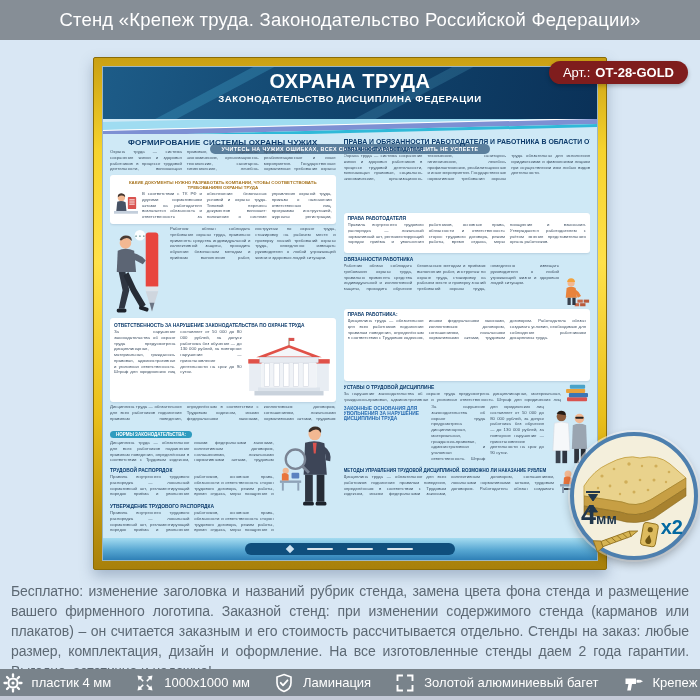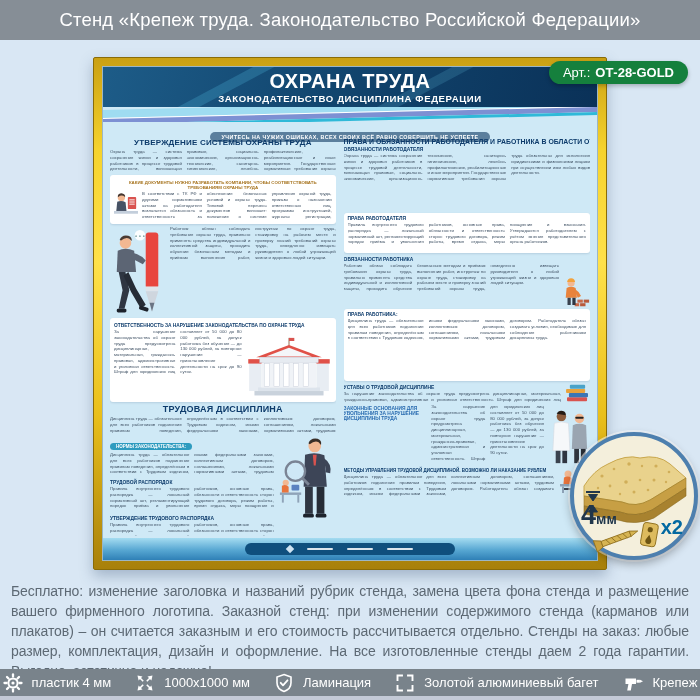--- a/index.html
+++ b/index.html
@@ -6,34 +6,34 @@
   html,body{width:700px;height:700px;overflow:hidden}
   body{font-family:"Liberation Sans",sans-serif}
   .canvas{position:relative;width:700px;height:700px;background:#d9e7f4;overflow:hidden}
 
   
   .titlebar{position:absolute;top:0;left:0;width:700px;height:40px;background:#868e96;
     display:flex;align-items:center;justify-content:center}
   .titlebar span{color:#fff;font-size:18.5px;letter-spacing:.2px}
 
   
-  .badge{position:absolute;top:61px;right:12px;z-index:7;background:#15803d;color:#fff;
+  .badge{position:absolute;top:61px;right:12px;z-index:7;background:#7f1d1d;color:#fff;
     border-radius:13px;padding:4px 14px;font-size:13px;display:flex;gap:5px;align-items:center;
     box-shadow:0 2px 4px rgba(0,0,0,.25)}
   .badge b{font-weight:bold}
 
   
   .stand{position:absolute;left:93px;top:57px;width:514px;height:513px;z-index:1;
     background:linear-gradient(180deg,#caa013 0%,#f6d32d 18%,#ffe14a 40%,#e9bf1b 70%,#a8800b 100%);
     border:1px solid #8a6c08;border-radius:2px;
     box-shadow:0 6px 14px rgba(60,85,120,.35)}
   .poster{position:absolute;inset:8px;background:#cfe9f6;overflow:hidden;border:1px solid #9bb6c6}
 
   
-  .p-header{position:relative;height:40px;background:linear-gradient(105deg,#1d5c88 0%,#12466f 45%,#0a3158 100%);overflow:hidden}
+  .p-header{position:relative;height:52px;background:linear-gradient(105deg,#1d5c88 0%,#12466f 45%,#0a3158 100%);overflow:hidden}
   .p-streak{position:absolute;width:220px;height:10px;background:rgba(90,205,240,.22);transform:rotate(-28deg)}
   .p-streak.s1{left:30px;top:6px}.p-streak.s2{right:40px;top:14px;width:260px;background:rgba(120,220,250,.16)}
   .p-title{position:relative;text-align:center;color:#fff;font-weight:bold;font-size:20px;letter-spacing:.6px;padding-top:3px}
   .p-subtitle{position:relative;text-align:center;color:#fff;font-weight:bold;font-size:9.6px;letter-spacing:.6px}
   .p-waves{position:relative;height:15px;background:#cfe9f6;overflow:hidden}
   .wv{position:absolute;left:-12px;right:-12px}
   .w1{top:-3px;height:8px;background:#9fdcf1;transform:rotate(-1.4deg)}
   .w2{top:6px;height:5px;background:#7d90d3;transform:rotate(-1.4deg);box-shadow:0 -1px 0 #fff,0 1px 0 #fff}
   .w3{top:11px;height:3px;background:#2fb9d8;transform:rotate(-1.4deg)}
   .p-motto-row{text-align:center;margin-top:3px}
@@ -121,21 +121,21 @@
         <div class="wv w3"></div>
       </div>
 
       <div class="p-motto-row">
         <span class="p-motto">УЧИТЕСЬ НА ЧУЖИХ ОШИБКАХ, ВСЕХ СВОИХ ВСЁ РАВНО СОВЕРШИТЬ НЕ УСПЕЕТЕ</span>
       </div>
 
       <div class="p-cols">
 
         <div class="col-l">
-          <div class="h-sec">УТВЕРЖДЕНИЕ СИСТЕМЫ ОХРАНЫ ТРУДА</div>
+          <div class="h-sec">ФОРМИРОВАНИЕ СИСТЕМЫ ОХРАНЫ ЧУЖИХ</div>
           <div class="micro c3" style="height:24px">Охрана труда — система сохранения жизни и здоровья работников в процессе трудовой деятельности, включающая правовые, социально-экономические, организационно-технические, санитарно-гигиенические, лечебно-профилактические, реабилитационные и иные мероприятия. Государственные нормативные требования охраны труда обязательны для исполнения юридическими и физическими лицами при осуществлении ими любых видов деятельности.</div>
 
           <div class="card">
             <div class="sub ochre" style="font-size:4.4px;text-align:center">КАКИЕ ДОКУМЕНТЫ НУЖНО РАЗРАБОТАТЬ КОМПАНИИ, ЧТОБЫ СООТВЕТСТВОВАТЬ ТРЕБОВАНИЯМ ОХРАНЫ ТРУДА</div>
             <div class="row">
               <svg class="ill" width="24" height="27" viewBox="0 0 26 28">
                 <circle cx="8" cy="6.5" r="4" fill="#f2b892"></circle>
                 <path d="M4 5 Q5 1.5 9 2 Q12.5 2.5 12 6 L10 4.5 Q7 3.5 4.8 5.8 Z" fill="#463730"></path>
                 <path d="M3.5 11 Q8 9 12.5 11.5 L13.5 21 H2.5 Z" fill="#475264"></path>
                 <rect x="15" y="6" width="9" height="13" rx="1" fill="#d9534f"></rect>
@@ -189,21 +189,20 @@
                 <rect x="28" y="21" width="6" height="26" fill="#fff" stroke="#c2cad6" stroke-width=".5"></rect>
                 <rect x="39" y="21" width="6" height="26" fill="#fff" stroke="#c2cad6" stroke-width=".5"></rect>
                 <rect x="50" y="21" width="6" height="26" fill="#fff" stroke="#c2cad6" stroke-width=".5"></rect>
                 <rect x="61" y="21" width="6" height="26" fill="#fff" stroke="#c2cad6" stroke-width=".5"></rect>
                 <rect x="10" y="48" width="70" height="4" fill="#dde4ec"></rect>
                 <rect x="6" y="52" width="78" height="5" fill="#c9d2dc"></rect>
               </svg>
             </div>
           </div>
 
-          <div class="h-sec big">ТРУДОВАЯ ДИСЦИПЛИНА</div>
           <div class="micro c3" style="height:18px">Дисциплина труда — обязательное для всех работников подчинение правилам поведения, определённым в соответствии с Трудовым кодексом, иными федеральными законами, коллективным договором, соглашениями, локальными нормативными актами, трудовым договором. Работодатель обязан создавать условия, необходимые для соблюдения работниками дисциплины труда.</div>
 
           <div class="row">
             <div class="grow">
               <span class="pill-teal">НОРМЫ ЗАКОНОДАТЕЛЬСТВА:</span>
               <div class="micro c2" style="height:26px">Дисциплина труда — обязательное для всех работников подчинение правилам поведения, определённым в соответствии с Трудовым кодексом, иными федеральными законами, коллективным договором, соглашениями, локальными нормативными актами, трудовым договором. Работодатель обязан создавать условия, необходимые для соблюдения работниками дисциплины труда.</div>
               <div class="sub">ТРУДОВОЙ РАСПОРЯДОК</div>
               <div class="micro c2" style="height:28px">Правила внутреннего трудового распорядка — локальный нормативный акт, регламентирующий порядок приёма и увольнения работников, основные права, обязанности и ответственность сторон трудового договора, режим работы, время отдыха, меры поощрения и взыскания. Утверждаются работодателем с учётом мнения представительного органа работников.</div>
               <div class="sub">УТВЕРЖДЕНИЕ ТРУДОВОГО РАСПОРЯДКА</div>
               <div class="micro c2" style="height:26px">Правила внутреннего трудового распорядка — локальный нормативный акт, регламентирующий порядок приёма и увольнения работников, основные права, обязанности и ответственность сторон трудового договора, режим работы, время отдыха, меры поощрения и взыскания. Утверждаются работодателем с учётом мнения представительного органа работников.</div>

